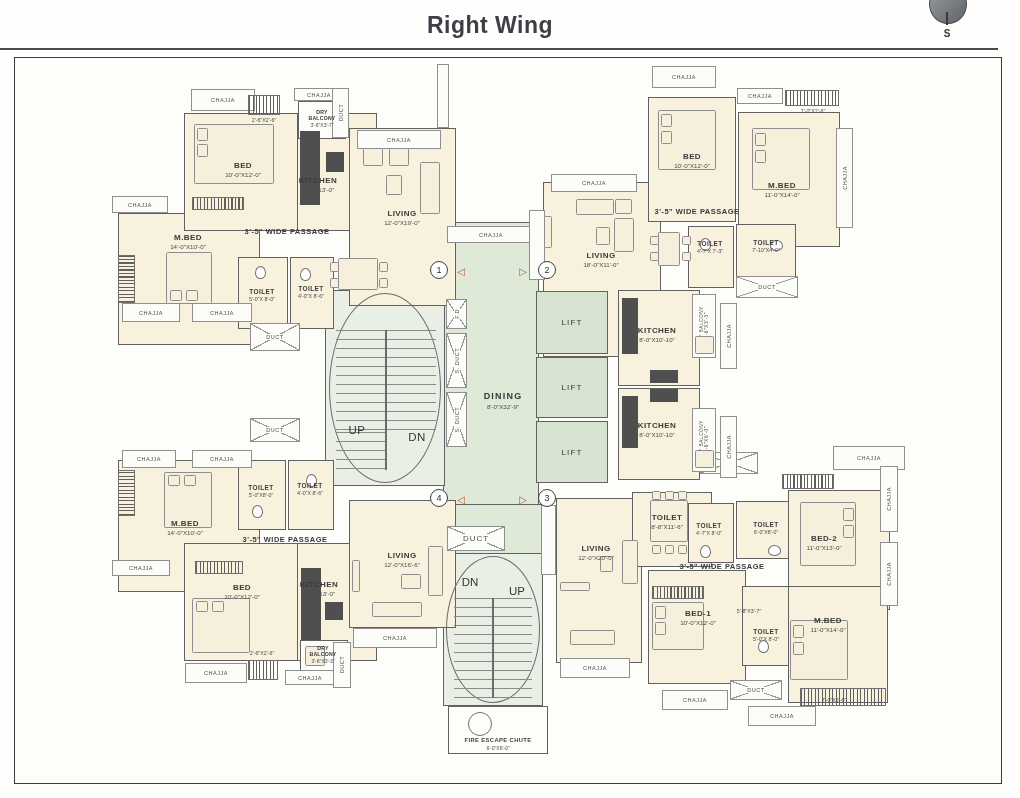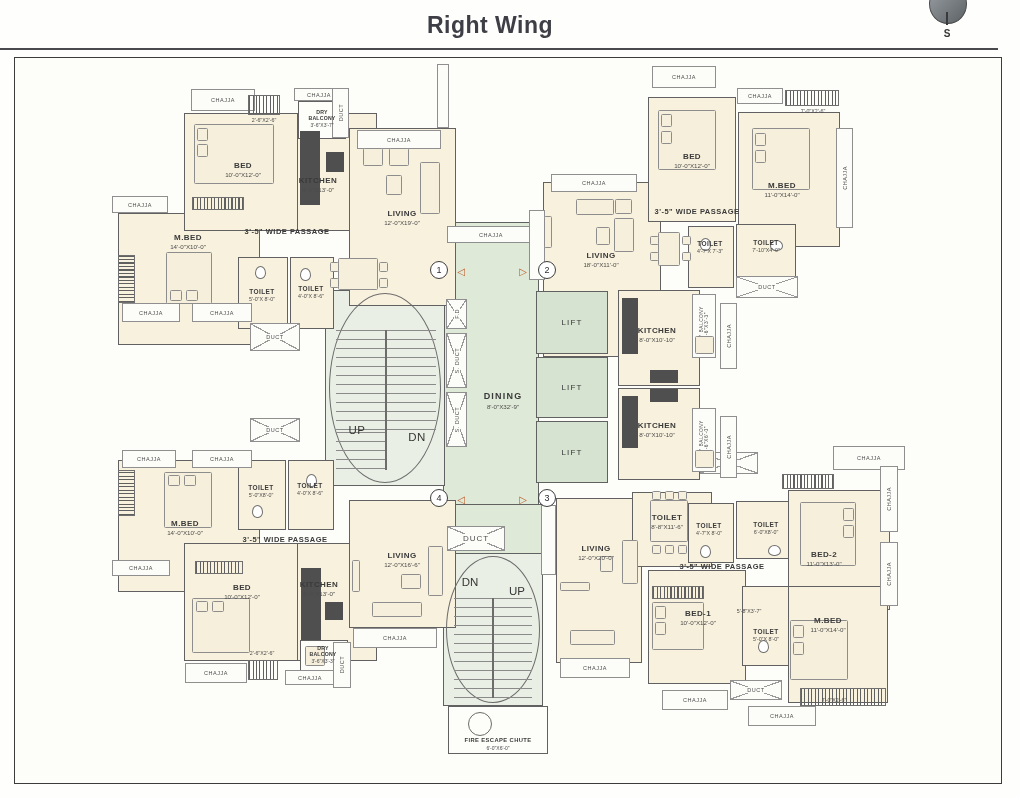--- a/index.html
+++ b/index.html
@@ -379,21 +379,21 @@
       <span class="rd">8'-8"X11'-6"</span>
     </div>
   <div class="lbl" style="left:709px;top:530px">
       <span class="rn" style="font-size:6.5px">TOILET</span>
       <span class="rd" style="font-size:5.3px">4'-7"X 8'-0"</span>
     </div>
   <div class="lbl" style="left:766px;top:529px">
       <span class="rn" style="font-size:6.5px">TOILET</span>
       <span class="rd" style="font-size:5.3px">6'-0"X8'-0"</span>
     </div>
-  <div class="lbl" style="left:824px;top:559px">
+  <div class="lbl" style="left:824px;top:543px">
       <span class="rn">BED-2</span>
       <span class="rd">11'-0"X13'-0"</span>
     </div>
   <div class="lbl" style="left:698px;top:618px">
       <span class="rn">BED-1</span>
       <span class="rd">10'-0"X12'-0"</span>
     </div>
   <div class="lbl" style="left:766px;top:636px">
       <span class="rn" style="font-size:6.5px">TOILET</span>
       <span class="rd" style="font-size:5.3px">5'-0"X 8'-0"</span>

